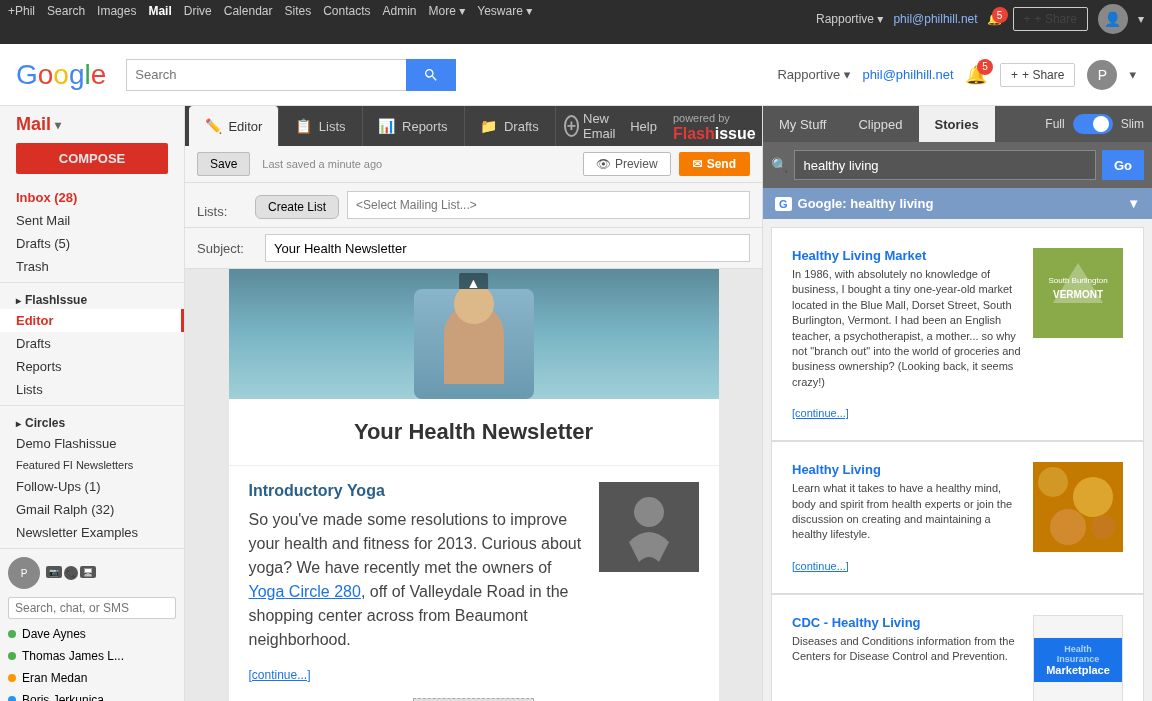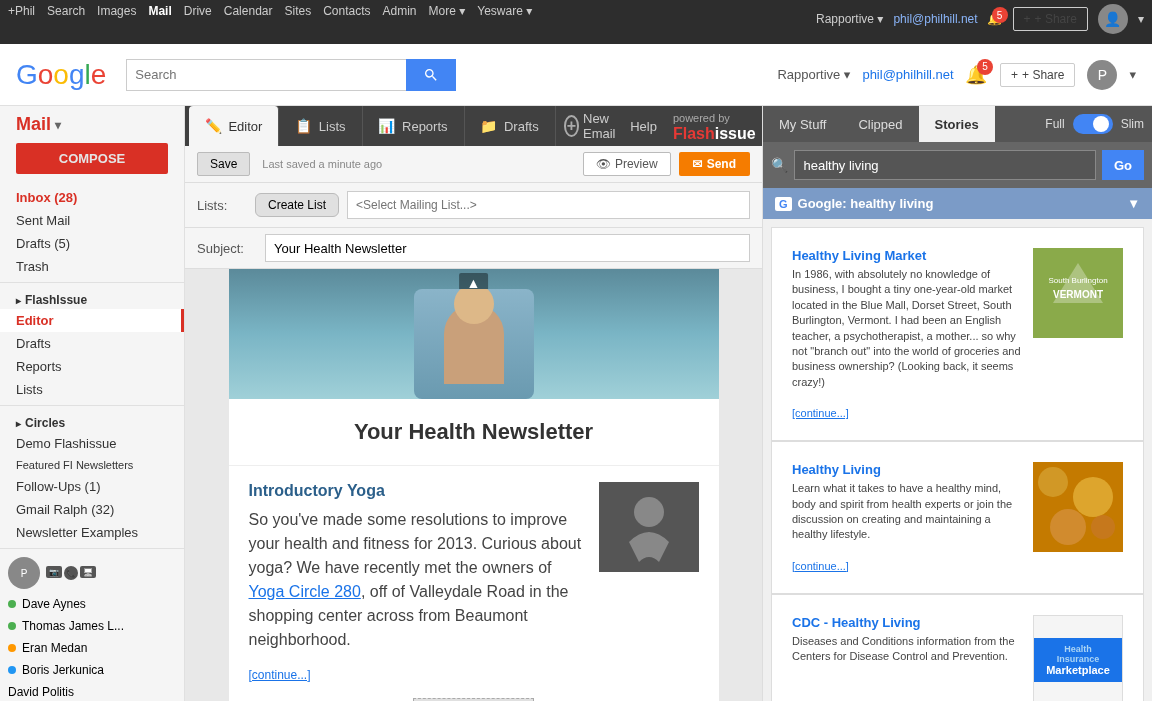--- a/index.html
+++ b/index.html
@@ -89,21 +89,21 @@
 
     
     .fi-toolbar { background: #f5f5f5; display: flex; align-items: center; padding: 6px 12px; border-bottom: 1px solid #ddd; gap: 8px; }
     .save-btn { background: #e0e0e0; border: 1px solid #bbb; padding: 4px 12px; cursor: pointer; font-size: 12px; border-radius: 2px; }
     .last-saved { font-size: 11px; color: #888; margin-left: 4px; }
     .toolbar-right { margin-left: auto; display: flex; align-items: center; gap: 8px; }
     .preview-btn { border: 1px solid #bbb; padding: 4px 12px; cursor: pointer; font-size: 12px; border-radius: 2px; display: flex; align-items: center; gap: 4px; color: #555; background: white; }
     .send-btn { background: #f57c00; border: none; padding: 5px 14px; cursor: pointer; font-size: 12px; border-radius: 2px; color: white; display: flex; align-items: center; gap: 4px; font-weight: bold; }
 
     
-    .fi-lists-row { background: #f5f5f5; display: flex; align-items: center; padding: 8px 12px; border-bottom: 1px solid #ddd; gap: 8px; }
+    .fi-lists-row { background: #f5f5f5; display: flex; align-items: flex-end; padding: 8px 12px; border-bottom: 1px solid #ddd; gap: 8px; }
     .lists-label { color: #555; font-size: 13px; width: 50px; }
     .create-list-btn { background: #e0e0e0; border: 1px solid #bbb; padding: 4px 12px; cursor: pointer; font-size: 12px; border-radius: 6px; }
     .mailing-select { flex: 1; height: 28px; border: 1px solid #ccc; padding: 0 8px; font-size: 12px; color: #aaa; background: white; cursor: pointer; }
 
     
     .fi-subject-row { background: #f5f5f5; display: flex; align-items: center; padding: 6px 12px; border-bottom: 1px solid #ddd; gap: 8px; }
     .subject-label { color: #555; font-size: 13px; width: 60px; }
     .subject-input { flex: 1; height: 28px; border: 1px solid #ccc; padding: 0 8px; font-size: 13px; background: white; }
 
     
@@ -274,20 +274,23 @@
     <div class="contact-item">
       <div class="contact-avatar" style="width:32px;height:32px;background:#888;">P</div>
       <div class="video-icons">
         <div class="video-icon" style="font-size:8px;color:white;">📷</div>
         <div class="phone-icon" style="font-size:8px;color:white;">📞</div>
         <div style="width:16px;height:12px;background:#555;border-radius:2px;display:flex;align-items:center;justify-content:center;">
             <span style="color:white;font-size:8px;">🖥</span>
           </div>
       </div>
     </div>
+    <div class="search-chat">
+      <input type="text" placeholder="Search, chat, or SMS" style="">
+    </div>
     <div class="contact-item">
       <div class="status-dot status-green"></div>
       <span>Dave Aynes</span>
     </div>
     <div class="contact-item">
       <div class="status-dot status-green"></div>
       <span>Thomas James L...</span>
     </div>
     <div class="contact-item">
       <div class="status-dot status-orange"></div>

